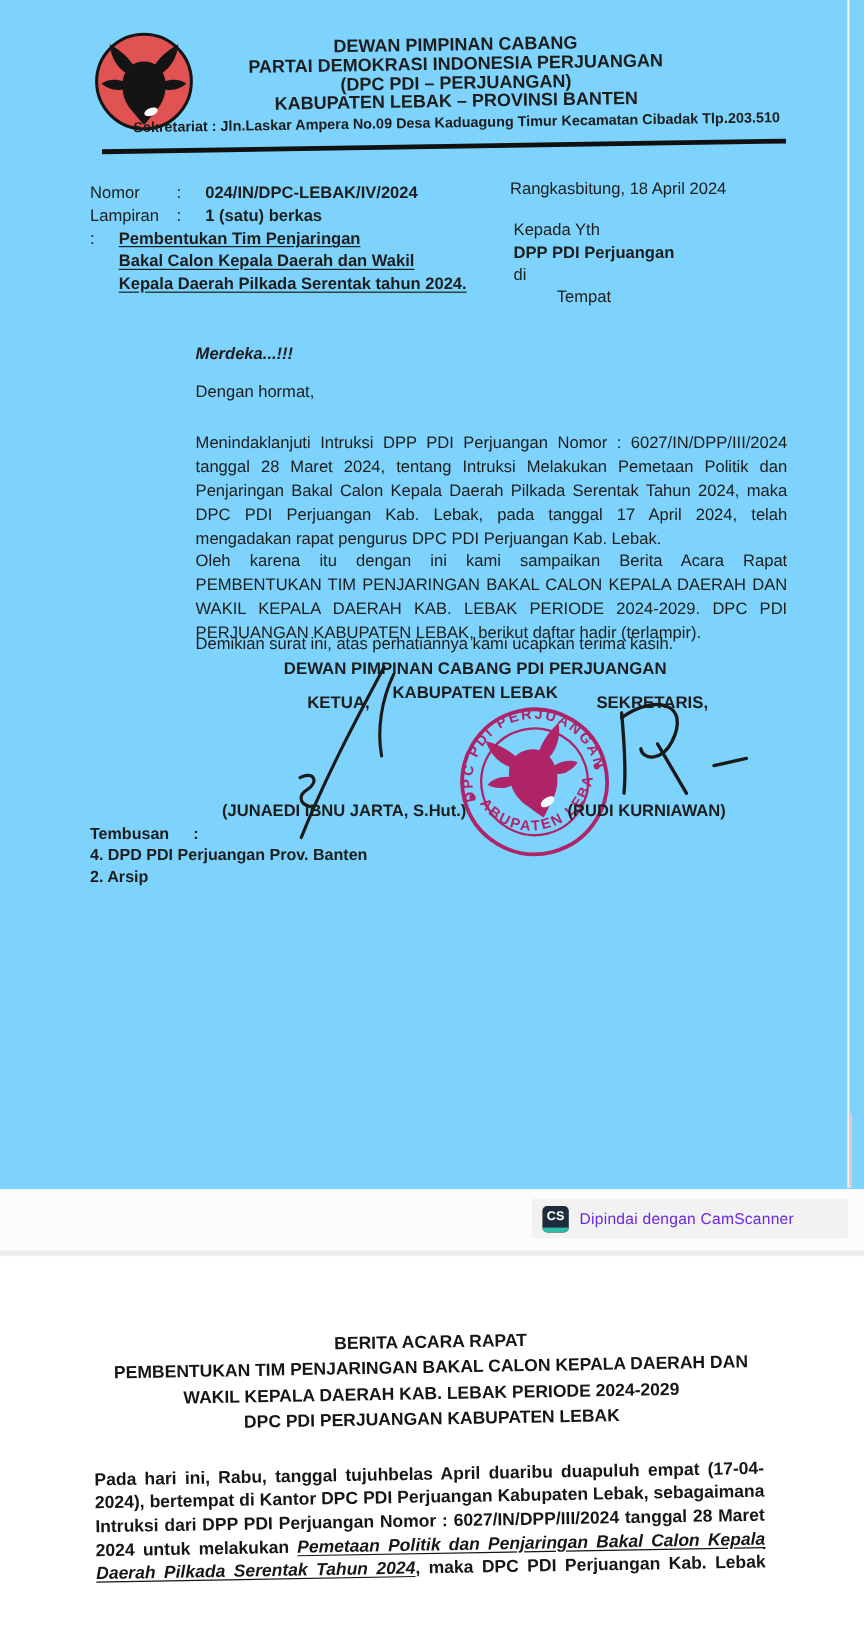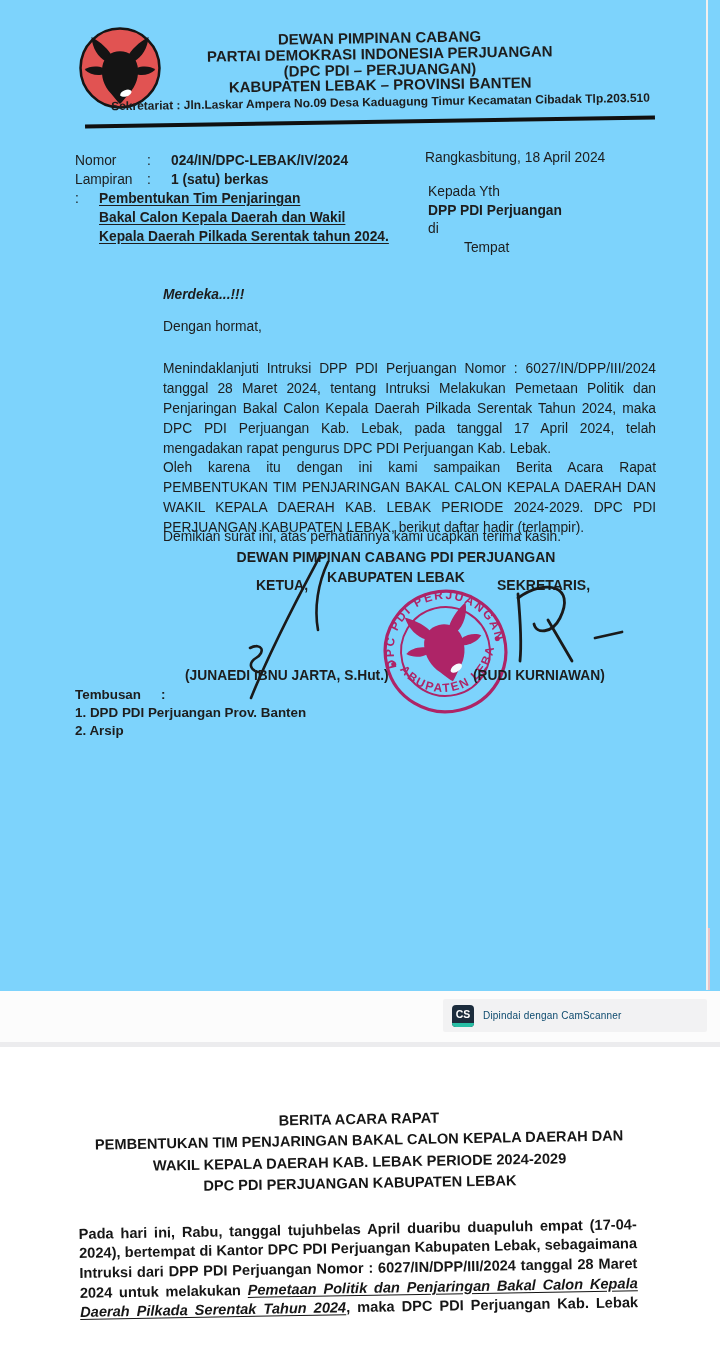--- a/index.html
+++ b/index.html
@@ -50,21 +50,21 @@
   .tembusan{position:absolute;left:75px;top:686px;font-size:13.4px;line-height:18px;font-weight:600;}
   .tembusan .t-head{display:flex;}
   .tembusan .t-label{width:86px;}
 
   
   .between{position:absolute;left:0;top:991px;width:720px;height:56px;background:#fcfcfc;}
   .page-sep{position:absolute;left:0;top:1042px;width:720px;height:5px;background:#ececee;}
   .cs-bar{position:absolute;left:443px;top:999px;width:264px;height:33px;background:#f2f2f3;border-radius:2px;display:flex;align-items:center;gap:9px;padding-left:9px;box-sizing:border-box;}
   .cs-icon{position:relative;width:22px;height:22px;border-radius:4px;background:#1c2c3c;color:#fff;font-size:10.5px;font-weight:700;display:flex;align-items:center;justify-content:center;padding-bottom:3px;box-sizing:border-box;overflow:hidden;flex:0 0 22px;}
   .cs-icon::after{content:"";position:absolute;left:0;right:0;bottom:0;height:4px;background:#28bfa5;}
-  .cs-label{font-size:10px;color:#0c4a6e;letter-spacing:.2px;}
+  .cs-label{font-size:13px;color:#6d28d9;letter-spacing:.2px;}
 
   
   .page2{position:absolute;left:0;top:1047px;width:720px;height:325px;background:#fff;overflow:hidden;}
   .p2-inner{position:absolute;left:0;top:0;width:720px;height:325px;transform:rotate(-1deg);transform-origin:360px 140px;}
   .p2-title{position:absolute;left:0;top:62px;width:720px;text-align:center;font-weight:700;font-size:14.6px;line-height:21.4px;color:#161616;}
   .p2-body{position:absolute;left:78px;top:158px;width:558px;font-size:14.6px;line-height:19.7px;text-align:justify;font-weight:600;color:#161616;}
   .p2-em{font-style:italic;font-weight:700;text-decoration:underline;text-underline-offset:2px;}
 
   
   .navbar{position:absolute;left:0;top:1320px;width:720px;height:52px;background:#fff;}
@@ -185,21 +185,21 @@
     </svg>
 
     <div class="sign-name name-left">(JUNAEDI IBNU JARTA, S.Hut.)</div>
     <div class="sign-name name-right">(RUDI KURNIAWAN)</div>
 
     <div class="tembusan">
       <div class="t-head">
         <span class="t-label">Tembusan</span>
         <span>:</span>
       </div>
-      <div>1. DPD PDI Perjuangan Prov. Banten</div>
+      <div>4. DPD PDI Perjuangan Prov. Banten</div>
       <div>2. Arsip</div>
     </div>
   </section>
 
   <div class="between"></div>
   <div class="cs-bar">
     <span class="cs-icon">CS</span>
     <span class="cs-label">Dipindai dengan CamScanner</span>
   </div>
   <div class="page-sep"></div>

